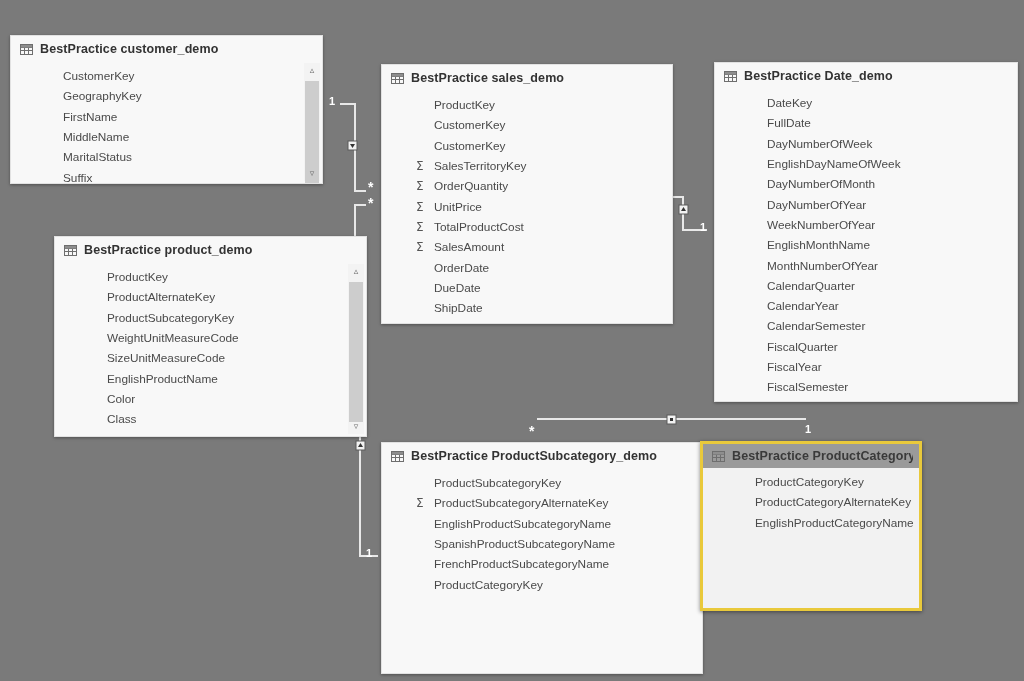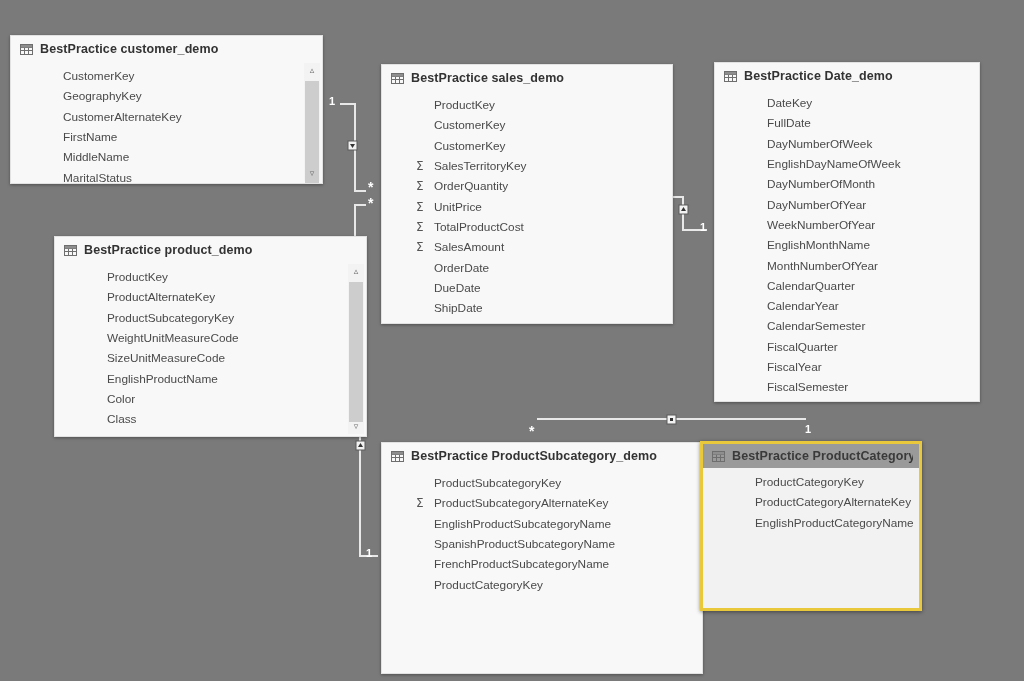--- a/index.html
+++ b/index.html
@@ -206,24 +206,20 @@
           <div class="field-row">
             <span class="sigma blank">Σ</span>
             <span class="field-name">CustomerKey</span>
           </div>
           <div class="field-row">
             <span class="sigma blank">Σ</span>
             <span class="field-name">GeographyKey</span>
           </div>
           <div class="field-row">
             <span class="sigma blank">Σ</span>
-            <span class="field-name">CustomerAlternateKey</span>
-          </div>
-          <div class="field-row">
-            <span class="sigma blank">Σ</span>
             <span class="field-name">FirstName</span>
           </div>
           <div class="field-row">
             <span class="sigma blank">Σ</span>
             <span class="field-name">MiddleName</span>
           </div>
           <div class="field-row">
             <span class="sigma blank">Σ</span>
             <span class="field-name">MaritalStatus</span>
           </div>
@@ -346,21 +342,21 @@
           <div class="field-row">
             <span class="sigma blank">Σ</span>
             <span class="field-name">DueDate</span>
           </div>
           <div class="field-row">
             <span class="sigma blank">Σ</span>
             <span class="field-name">ShipDate</span>
           </div>
         </div>
       </div>
-      <div class="table-card" style="left: 714px; top: 62px; width: 266px; height: 340px;">
+      <div class="table-card" style="left: 714px; top: 62px; width: 304px; height: 340px;">
         <div class="table-header">
           <svg class="tbl-icon" viewBox="0 0 13 11" xmlns="http://www.w3.org/2000/svg">
             <rect x="0.5" y="0.5" width="12" height="10" fill="none" stroke="#6e6e6e"></rect>
             <line x1="0.5" y1="3.5" x2="12.5" y2="3.5" stroke="#6e6e6e"></line>
             <line x1="0.5" y1="6.5" x2="12.5" y2="6.5" stroke="#6e6e6e"></line>
             <line x1="4.5" y1="3.5" x2="4.5" y2="10.5" stroke="#6e6e6e"></line>
             <line x1="8.5" y1="3.5" x2="8.5" y2="10.5" stroke="#6e6e6e"></line>
             <rect x="1" y="1" width="11" height="2.5" fill="#8e8e8e"></rect>
           </svg>
           <span class="table-title">BestPractice Date_demo</span>

